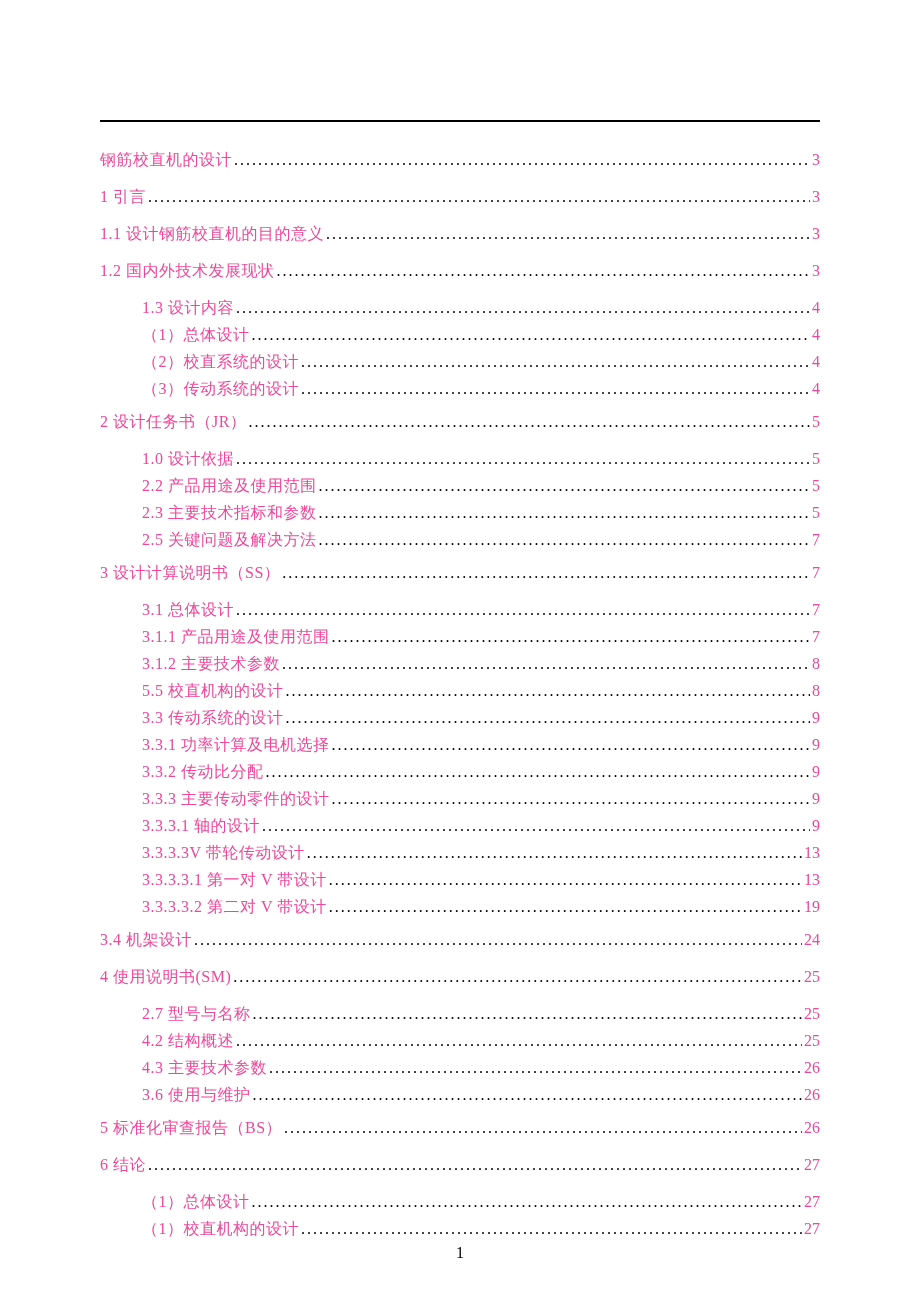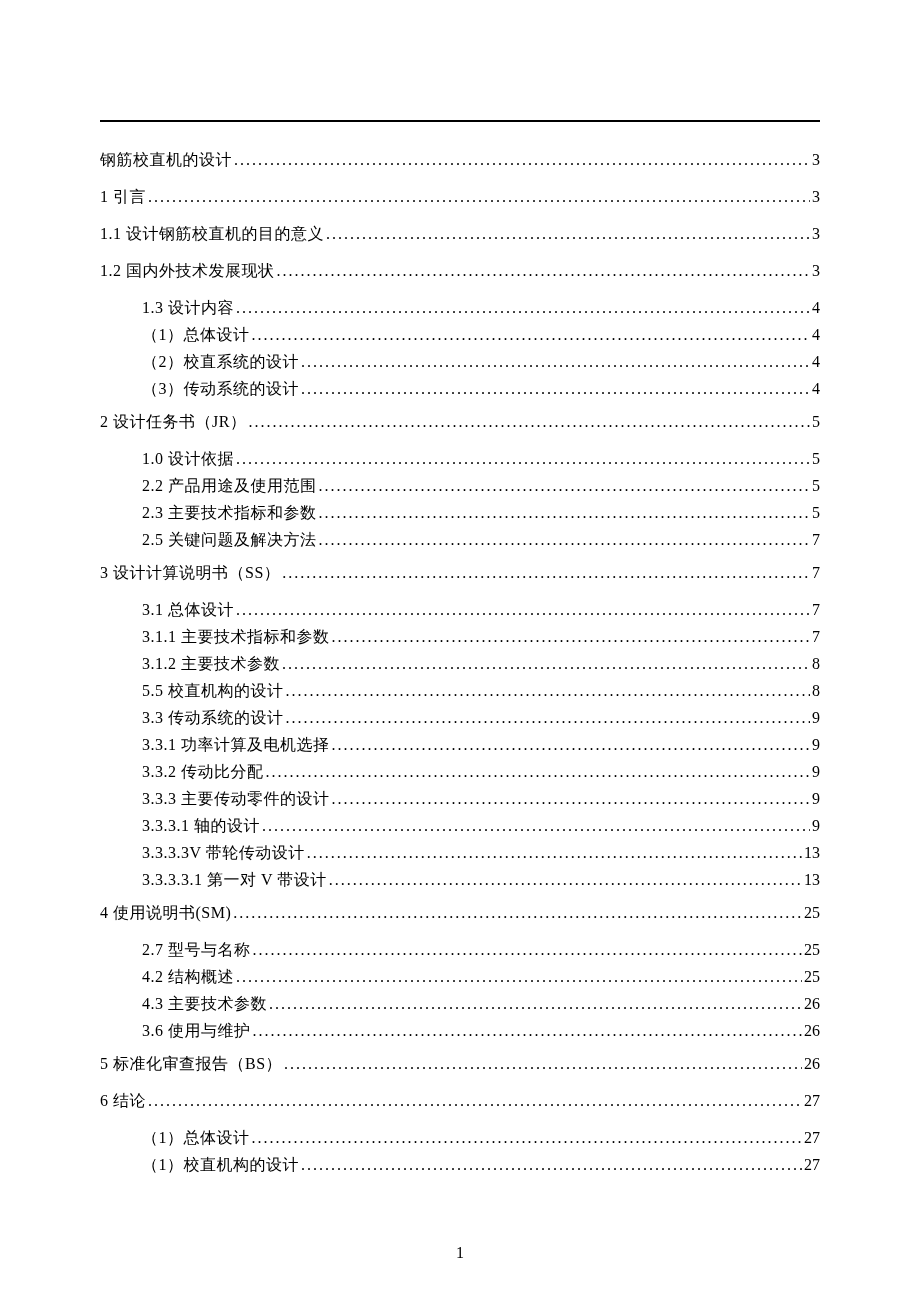--- a/index.html
+++ b/index.html
@@ -22,21 +22,21 @@
       width: 100%;
     }
     .toc {
       width: 100%;
     }
     .toc-entry {
       display: flex;
       align-items: baseline;
       margin-bottom: 14px;
       font-size: 16px;
-      color: #000000;
+      color: #ec4899;
     }
     .toc-entry.level-0 {
       margin-bottom: 16px;
       padding-left: 0;
     }
     .toc-entry.level-1 {
       padding-left: 42px;
       margin-bottom: 6px;
     }
     .toc-title {
@@ -145,21 +145,21 @@
       <span class="toc-title">3 设计计算说明书（SS）</span>
       <span class="toc-leader"></span>
       <span class="toc-page">7</span>
     </div>
     <div class="toc-entry level-1 group-gap">
       <span class="toc-title">3.1 总体设计</span>
       <span class="toc-leader"></span>
       <span class="toc-page">7</span>
     </div>
     <div class="toc-entry level-1">
-      <span class="toc-title">3.1.1 主要技术指标和参数</span>
+      <span class="toc-title">3.1.1 产品用途及使用范围</span>
       <span class="toc-leader"></span>
       <span class="toc-page">7</span>
     </div>
     <div class="toc-entry level-1">
       <span class="toc-title">3.1.2 主要技术参数</span>
       <span class="toc-leader"></span>
       <span class="toc-page">8</span>
     </div>
     <div class="toc-entry level-1">
       <span class="toc-title">5.5 校直机构的设计</span>
@@ -194,20 +194,30 @@
     <div class="toc-entry level-1">
       <span class="toc-title">3.3.3.3V 带轮传动设计</span>
       <span class="toc-leader"></span>
       <span class="toc-page">13</span>
     </div>
     <div class="toc-entry level-1">
       <span class="toc-title">3.3.3.3.1 第一对 V 带设计</span>
       <span class="toc-leader"></span>
       <span class="toc-page">13</span>
     </div>
+    <div class="toc-entry level-1">
+      <span class="toc-title">3.3.3.3.2 第二对 V 带设计</span>
+      <span class="toc-leader"></span>
+      <span class="toc-page">19</span>
+    </div>
+    <div class="toc-entry level-0 group-gap">
+      <span class="toc-title">3.4 机架设计</span>
+      <span class="toc-leader"></span>
+      <span class="toc-page">24</span>
+    </div>
     <div class="toc-entry level-0 group-gap">
       <span class="toc-title">4 使用说明书(SM)</span>
       <span class="toc-leader"></span>
       <span class="toc-page">25</span>
     </div>
     <div class="toc-entry level-1 group-gap">
       <span class="toc-title">2.7 型号与名称</span>
       <span class="toc-leader"></span>
       <span class="toc-page">25</span>
     </div>

